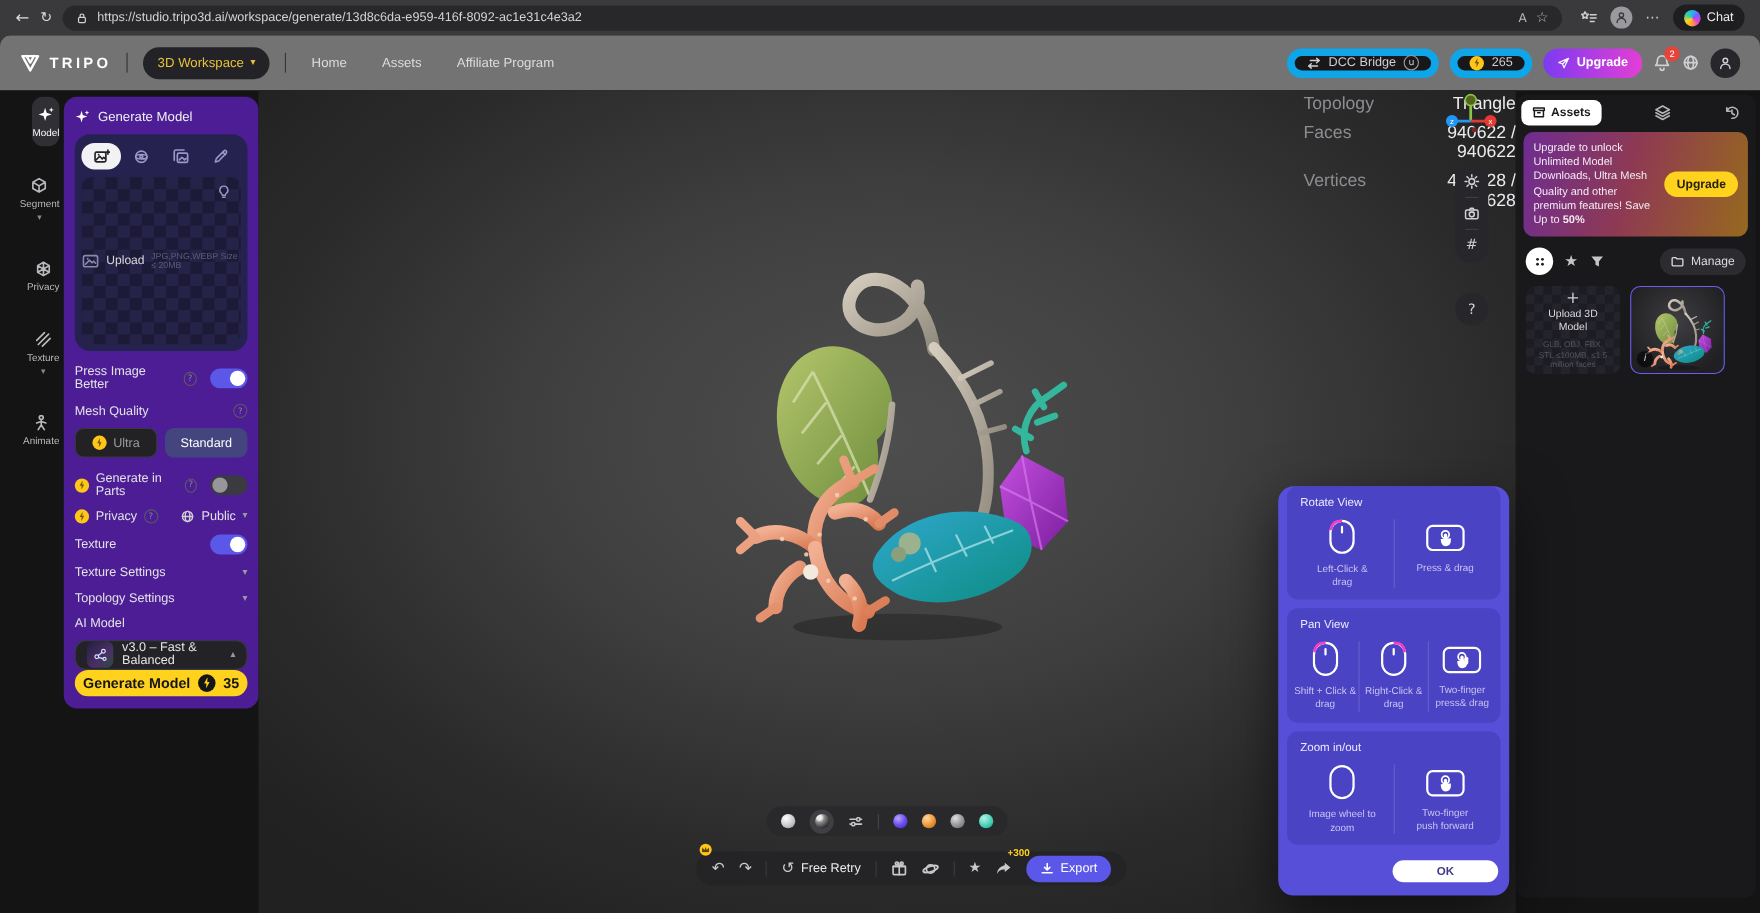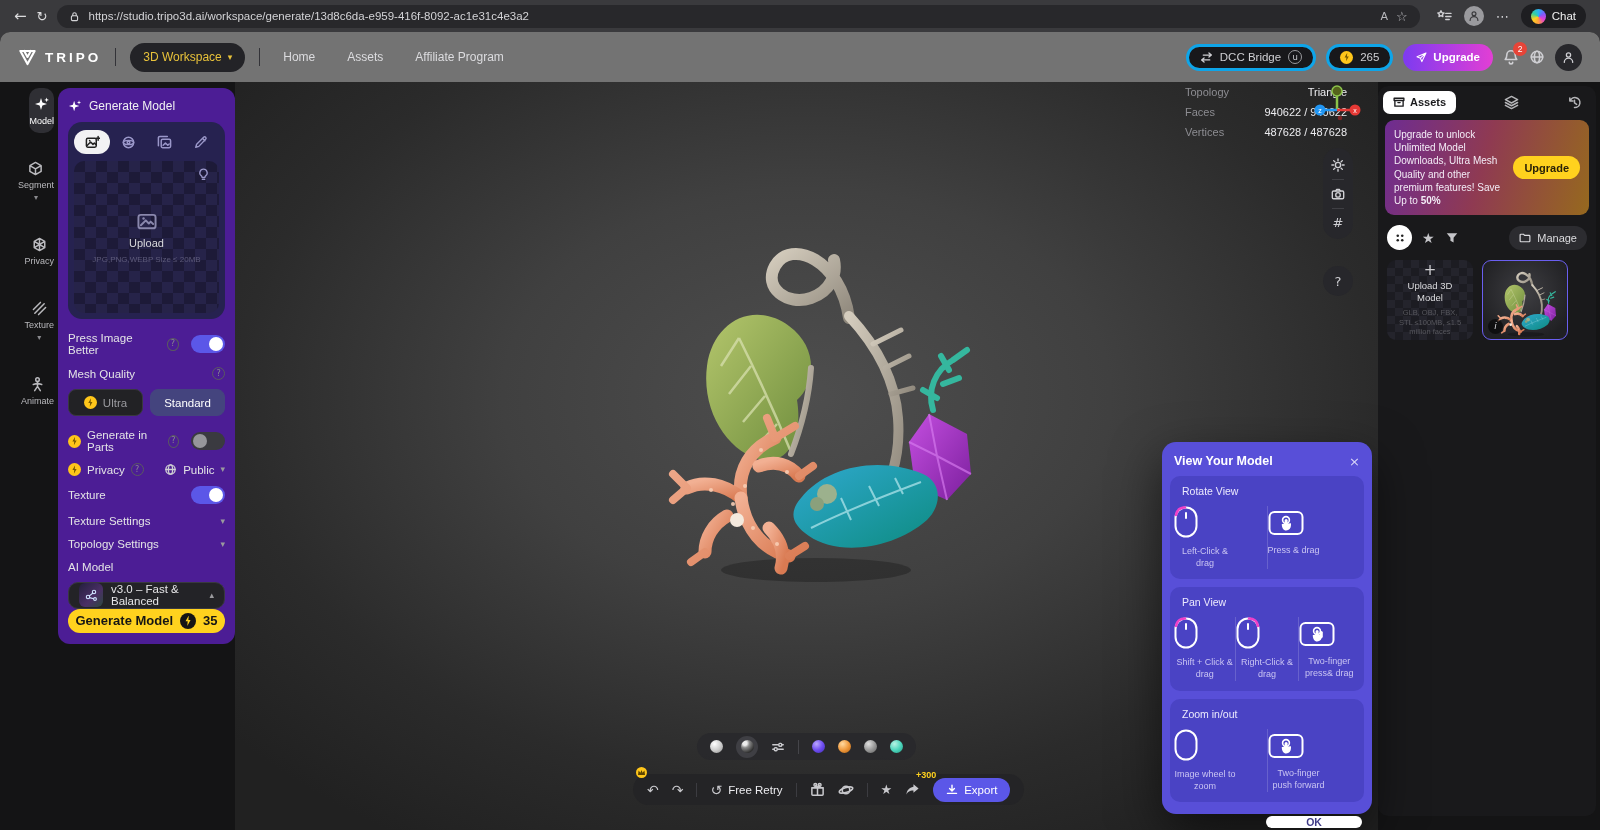--- a/index.html
+++ b/index.html
@@ -22,21 +22,21 @@
 
   
   .app { position:absolute; top:32px; left:0; right:0; bottom:0; background:#141415; border-radius:10px 10px 0 0; overflow:hidden; }
   .topnav { height:50px; background:#737373; display:flex; align-items:center; padding:0 18px; gap:14px; }
   .brand { display:flex; align-items:center; gap:8px; font-weight:bold; letter-spacing:3px; font-size:13.5px; color:#fff; }
   .vsep { width:1px; height:18px; background:#333338; }
   .ws-pill { height:29px; background:#232327; border-radius:15px; padding:0 13px; display:flex; align-items:center; gap:6px;
     color:#e8c23a; font-size:12px; cursor:pointer; }
   .navlink { font-size:12px; color:#dcdcdf; margin:0 9px; cursor:pointer; }
   .nav-right { margin-left:auto; display:flex; align-items:center; gap:10px; }
-  .pill-dark { height:27px; border:3px solid #0ea5e9; background:#18181b; border-radius:14px; padding:0 11px;
+  .pill-dark { height:27px; border:7px solid #0ea5e9; background:#18181b; border-radius:14px; padding:0 11px;
     display:flex; align-items:center; gap:7px; font-size:11.5px; color:#cfcfd3; cursor:pointer; }
   .u-badge { width:14px; height:14px; border:1px solid #9a9a9e; border-radius:50%; font-size:8.5px; color:#cfcfd3;
     display:flex; align-items:center; justify-content:center; }
   .upgrade-pill { height:27px; border-radius:14px; padding:0 13px; display:flex; align-items:center; gap:6px;
     background:linear-gradient(90deg,#7d3bf0,#e23fd4); color:#fff; font-size:11.5px; font-weight:bold; cursor:pointer; }
   .bell-wrap { position:relative; color:#cfcfd3; cursor:pointer; }
   .badge { position:absolute; top:-7px; right:-8px; min-width:14px; height:14px; border-radius:8px; background:#e64438;
     color:#fff; font-size:8.5px; display:flex; align-items:center; justify-content:center; padding:0 3px; }
   .avatar-nav { width:27px; height:27px; border-radius:50%; background:#27272b; display:flex; align-items:center; justify-content:center; color:#cfcfd3; cursor:pointer; }
 
@@ -51,21 +51,21 @@
 
   
   .gpanel { position:absolute; left:58px; top:6px; width:177px; height:556px; background:#4c1d95; border-radius:12px;
     padding:11px 10px; display:flex; flex-direction:column; }
   .gp-title { display:flex; align-items:center; gap:7px; font-size:12px; color:#f0f0f2; }
   .gp-card { margin-top:9px; background:#262250; border-radius:14px; padding:6px; }
   .gp-tabs { display:flex; align-items:center; justify-content:space-around; height:28px; }
   .gp-tab { color:#9a97c9; cursor:pointer; display:flex; align-items:center; justify-content:center; width:38px; height:24px; }
   .gp-tab.sel { background:#f2f2f4; border-radius:12px; color:#222; }
   .gp-upload { margin-top:5px; height:152px; border-radius:10px; position:relative;
-    display:flex; flex-direction:column; align-items:center; justify-content:center; gap:6px; cursor:pointer;
+    display:flex; flex-direction:row; align-items:center; justify-content:center; gap:6px; cursor:pointer;
     background-color:#1d1a38;
     background-image:linear-gradient(45deg,#262349 25%,transparent 25%,transparent 75%,#262349 75%),
       linear-gradient(45deg,#262349 25%,transparent 25%,transparent 75%,#262349 75%);
     background-size:22px 22px; background-position:0 0,11px 11px; }
   .bulb { position:absolute; top:7px; right:9px; color:#9a97c9; }
   .up-label { font-size:11px; color:#d8d8dc; }
   .up-hint { font-size:8px; color:#5d5a7a; }
   .gp-row { display:flex; align-items:center; gap:6px; margin-top:13px; font-size:11.5px; color:#e3e3e6; }
   .gp-row .sp { flex:1; }
   .qm { width:13px; height:13px; border:1px solid #5a5a60; border-radius:50%; color:#8a8a8e; font-size:8px;
@@ -87,21 +87,21 @@
   .ai-ico { width:24px; height:24px; border-radius:6px; background:linear-gradient(135deg,#241f3e,#4a2f66 60%,#2c4a3e); position:relative; flex:none; }
   .gen-btn { margin-top:auto; height:34px; border-radius:17px; background:#ffd21e; color:#151515; font-weight:bold; font-size:13px;
     display:flex; align-items:center; justify-content:center; gap:7px; cursor:pointer; }
   .bolt-chip { width:16px; height:16px; border-radius:50%; background:#151515; position:relative; }
   .bolt-chip::after { content:''; position:absolute; left:5px; top:2.6px; width:6px; height:10.4px; background:#ffd21e;
     clip-path:polygon(62% 0,8% 56%,44% 56%,38% 100%,92% 44%,56% 44%); }
 
   
   .viewport { position:absolute; left:235px; top:0; width:1143px; height:748px; cursor:grab;
     background:radial-gradient(ellipse 760px 520px at 50% 42%, #4e4e4e 0%, #404040 40%, #2b2b2b 75%, #212121 100%); }
-  .stats { position:absolute; left:950px; top:4px; display:grid; grid-template-columns:auto auto; column-gap:20px; row-gap:8px; font-size:11px; }
+  .stats { position:absolute; left:950px; top:4px; display:grid; grid-template-columns:auto auto; column-gap:20px; row-gap:8px; font-size:16px; }
   .stats .lab { color:#8d8d92; }
   .stats .val { color:#ececef; text-align:right; min-width:98px; }
   .gizmo { position:absolute; left:1074px; top:0; cursor:pointer; }
   .gdot { position:absolute; left:1098px; top:68px; width:7px; height:7px; border-radius:50%; background:#a6c934; cursor:pointer; }
   .vtools { position:absolute; left:1088px; top:66px; width:30px; background:#27272b; border-radius:15px;
     display:flex; flex-direction:column; align-items:center; gap:7px; padding:10px 0; color:#cfcfd3; }
   .vtools hr { border:none; width:12px; height:1px; background:#3f3f44; }
   .help-btn { position:absolute; left:1088px; top:184px; width:30px; height:30px; border-radius:50%; background:#27272b;
     color:#cfcfd3; font-size:13px; display:flex; align-items:center; justify-content:center; cursor:pointer; }
   .model-wrap { position:absolute; left:406px; top:116px; width:340px; height:390px; }
@@ -167,21 +167,21 @@
 
   
   .modal { position:absolute; left:1162px; top:360px; width:210px; height:372px; background:#584fd8; border-radius:14px;
     box-shadow:0 18px 50px rgba(0,0,0,.55); display:flex; flex-direction:column; }
   .m-head { display:flex; align-items:center; padding:12px 12px 8px; }
   .m-title { font-size:12.5px; font-weight:bold; color:#fff; flex:1; }
   .m-close { color:#d9d5f7; font-size:13px; cursor:pointer; }
   .m-card { background:#4a43c4; border-radius:10px; margin:0 8px 8px; padding:9px 4px 10px; }
   .m-sec-title { font-size:10.5px; color:#eceafd; margin:0 0 9px 8px; }
   .m-items { display:flex; }
-  .m-item { flex:1; display:flex; flex-direction:column; align-items:flex-start; gap:7px; }
+  .m-item { flex:1; display:flex; flex-direction:column; align-items:center; gap:7px; }
   .m-item + .m-item { border-left:1px solid rgba(255,255,255,.16); }
   .m-ilabel { font-size:9px; color:#c9c4f2; text-align:center; line-height:1.35; max-width:62px; }
   .m-ok { margin:6px 10px 0 auto; width:96px; height:20px; background:#fff; border-radius:10px; color:#3f3a86;
     font-size:10.5px; font-weight:bold; display:flex; align-items:center; justify-content:center; cursor:pointer; }
 </style>
 </head>
 <body>
 
 <svg width="0" height="0" style="position:absolute">
   <defs>
@@ -686,24 +686,20 @@
         <div class="tile model">
           <svg width="66" height="76" viewBox="0 0 340 390">
               <use href="#jewel"></use>
             </svg>
           <span class="info-chip glyph">i</span>
         </div>
       </div>
     </div>
 
     <div class="modal">
-      <div class="m-head">
-        <span class="m-title">View Your Model</span>
-        <span class="m-close glyph">×</span>
-      </div>
 
       <div class="m-card">
         <div class="m-sec-title">Rotate View</div>
         <div class="m-items">
           <div class="m-item">
             <svg width="24" height="32" viewBox="0 0 24 32">
                 <use href="#i-mouse"></use>
                 <path d="M11 1.5 C6 1.5 2.8 4.5 2 9" fill="none" stroke="#ef3fc8" stroke-width="2.5" stroke-linecap="round"></path>
               </svg>
             <span class="m-ilabel">Left-Click &amp; drag</span>

